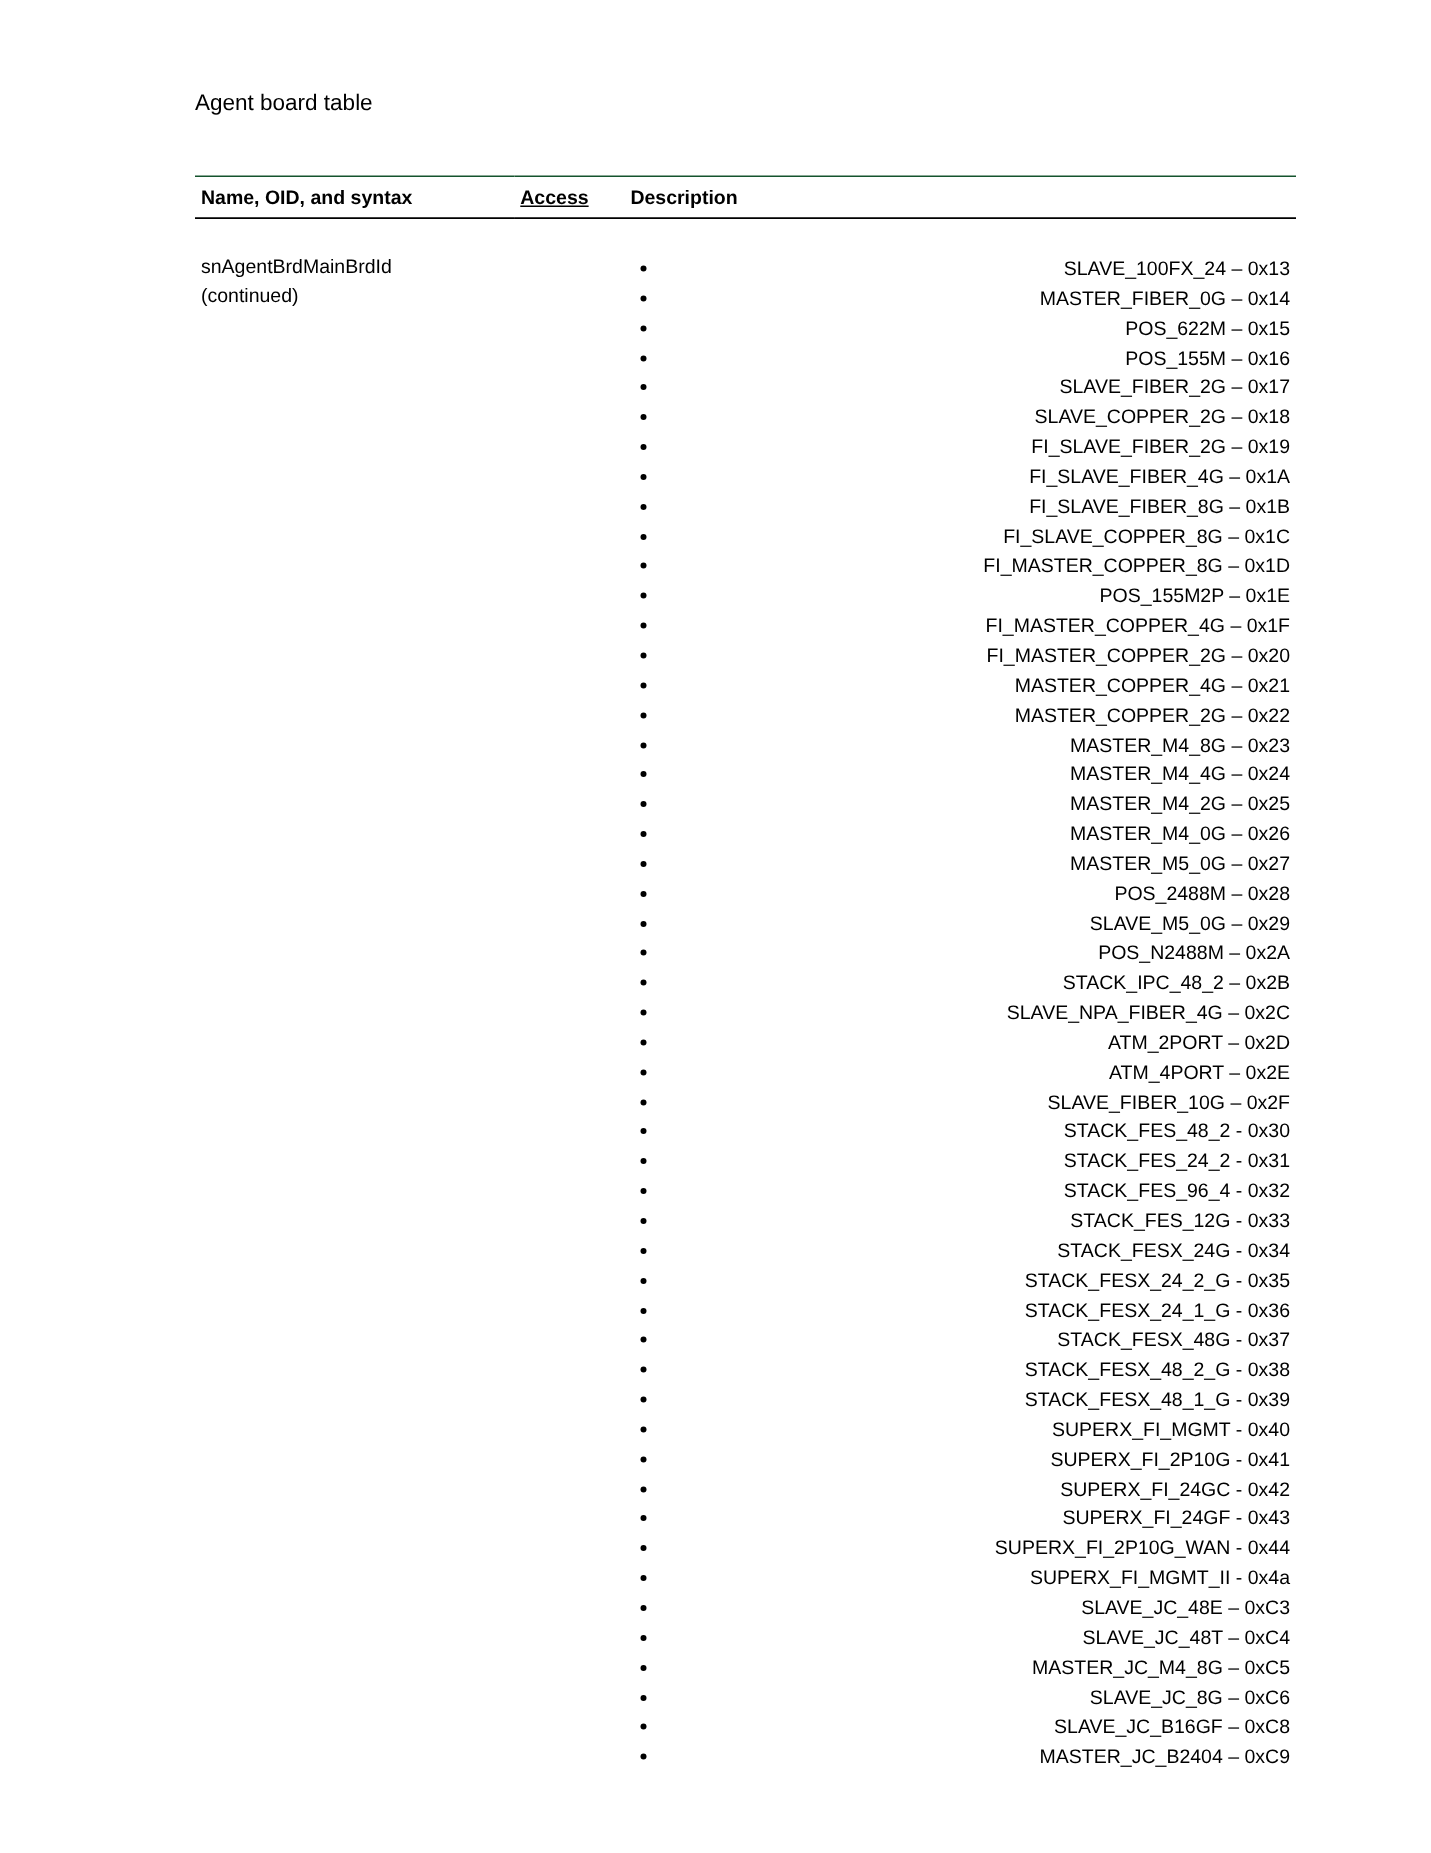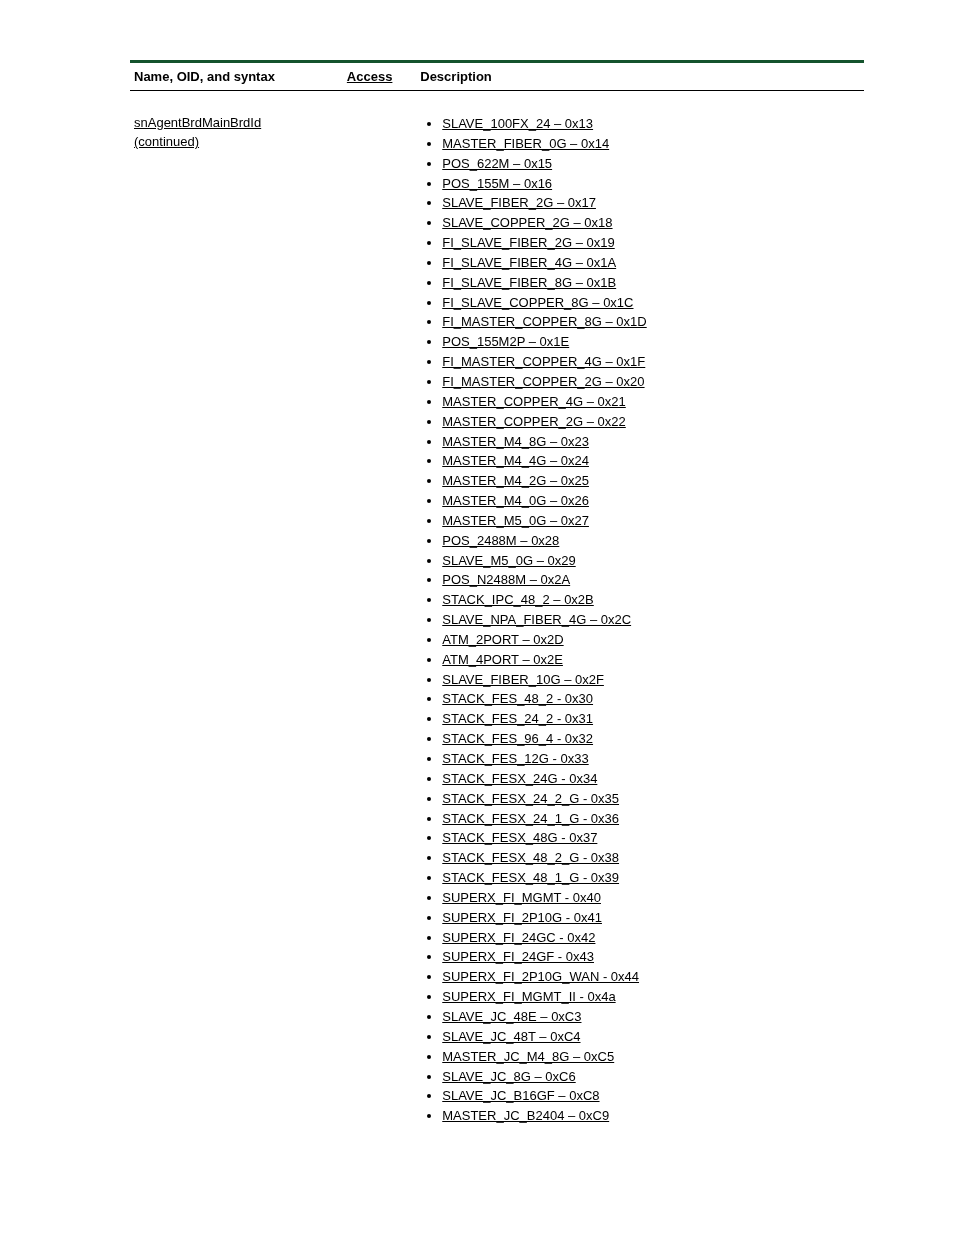--- a/index.html
+++ b/index.html
@@ -16,52 +16,53 @@
   .running-head {
     font-size: 15px;
     margin-bottom: 40px;
   }
   table.doc-table {
     width: 100%;
     border-collapse: collapse;
     font-size: 13px;
   }
   table.doc-table thead tr {
-    border-top: 3px solid #14532d;
+    border-top: 1px solid #14532d;
     border-bottom: 1px solid #000;
   }
   table.doc-table th {
     text-align: left;
     font-weight: bold;
     padding: 6px 4px;
     vertical-align: top;
   }
   table.doc-table td {
     padding: 23px 4px;
     vertical-align: top;
-    text-decoration: underline;
   }
   .col-name { width: 29%; }
   .col-access { width: 10%; text-decoration: underline; }
   .col-desc { width: 61%; }
   ul.value-list {
     margin: 0;
     padding-left: 22px;
     list-style: disc;
+    text-align: right;
   }
   ul.value-list li {
     margin: 1px 0;
     line-height: 1.45;
   }
   .name-cell div { line-height: 1.45; }
 </style>
 </head>
 <body>
 
 <div class="page">
+  <div class="running-head">Agent board table</div>
 
   <table class="doc-table">
     <thead>
       <tr>
         <th class="col-name">Name, OID, and syntax</th>
         <th class="col-access">Access</th>
         <th class="col-desc">Description</th>
       </tr>
     </thead>
     <tbody>

